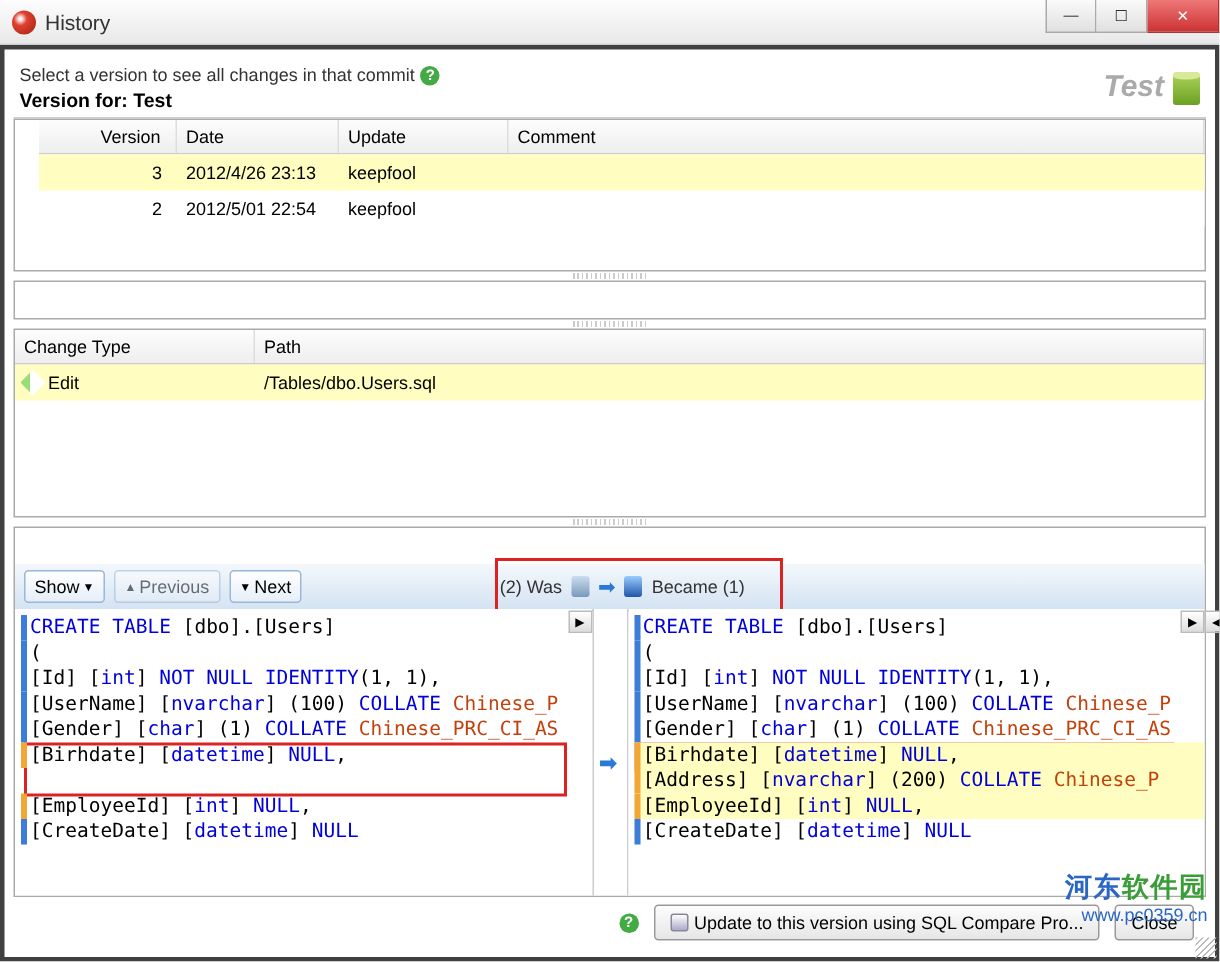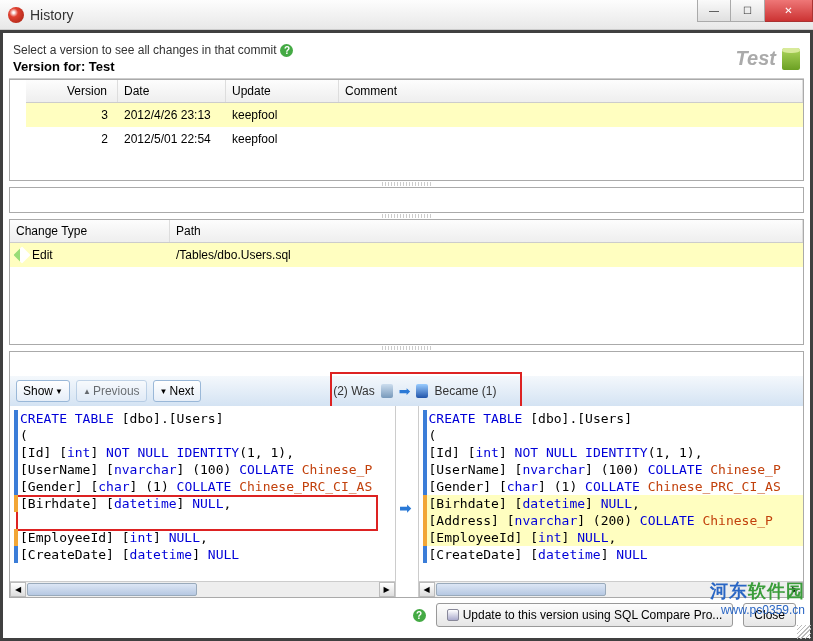--- a/index.html
+++ b/index.html
@@ -65,21 +65,21 @@
 .tb-arrow { font-size: 8px; }
 .redbox-tb { position: absolute; border: 2px solid #d22; left: 320px; top: -4px; width: 192px; height: 36px; pointer-events: none; }
 .was-became { display: flex; align-items: center; gap: 6px; font-size: 12px; color: #333; }
 .cyl { width: 12px; height: 14px; border-radius: 2px; background: linear-gradient(#cde, #79b); }
 .cyl.b { background: linear-gradient(#9cf, #25a); }
 .arrow-r { color: #2a79d6; font-size: 14px; }
 
 
 .code-wrap { flex: 1; display: flex; min-height: 0; position: relative; }
 .gutter-mid { width: 24px; background: #fff; border-left: 1px solid #ccc; border-right: 1px solid #ccc; position: relative; }
-.code-pane { flex: 1; display: flex; flex-direction: column; min-width: 0; }
+.code-pane { flex: 1; display: flex; flex-direction: row; min-width: 0; }
 .code-body { flex: 1; overflow: hidden; background: #fff; position: relative; padding: 4px 0 0 4px; }
 .code-line { font-family: Consolas, monospace; font-size: 13px; white-space: pre; line-height: 17px; padding-left: 6px; position: relative; }
 .code-line .bar { position: absolute; left: 0; top: 0; bottom: 0; width: 4px; }
 .bar.blue { background: #3b7dd8; }
 .bar.orange { background: #f2a636; }
 .hl-yellow { background: #fffec0; }
 .kw { color: #0000d8; }
 .pink { color: #c2410c; }
 .scrollbar-h { height: 16px; background: #eee; border-top: 1px solid #ccc; position: relative; }
 .sb-left, .sb-right { position: absolute; top: 0; width: 16px; height: 15px; background: linear-gradient(#fff,#ddd); border: 1px solid #bbb; display: flex; align-items: center; justify-content: center; font-size: 8px; }

